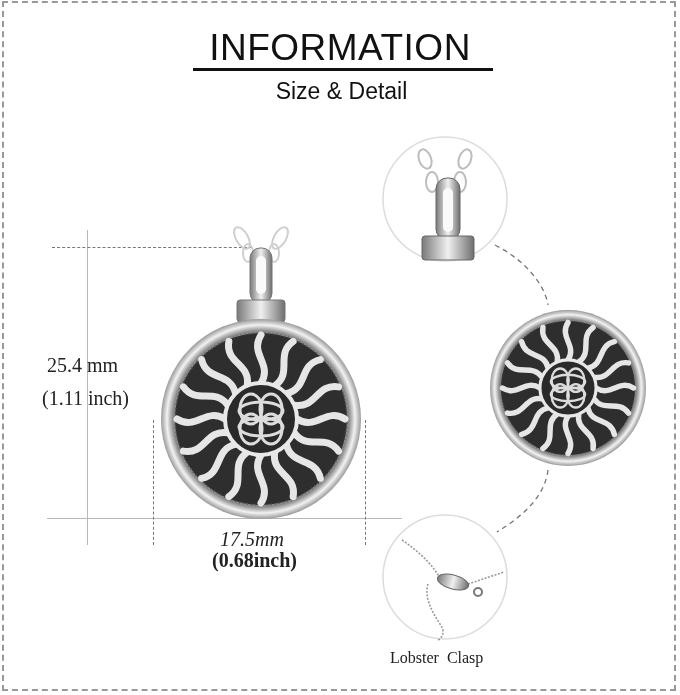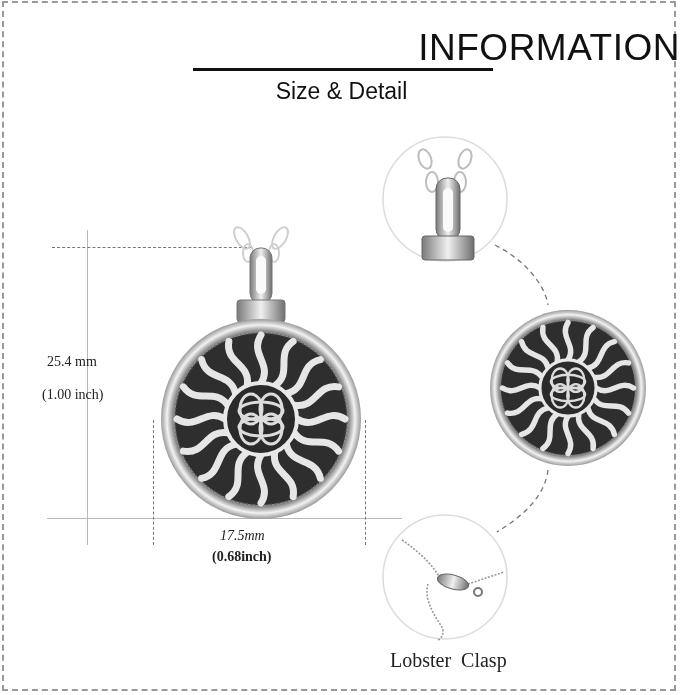--- a/index.html
+++ b/index.html
@@ -1,44 +1,44 @@
 <!DOCTYPE html>
 <html><head>
   <meta charset="utf-8">
   <style>
     html, body { margin: 0; padding: 0; background: #ffffff; }
     body { width: 680px; height: 695px; position: relative; overflow: hidden; font-family: "Liberation Sans", sans-serif; }
     .frame { position: absolute; left: 2px; top: 1px; width: 674px; height: 690px; border: 2px dashed #999999; box-sizing: border-box; }
-    .title { position: absolute; left: 0; width: 680px; top: 27px; text-align: right; font-family: "Liberation Sans", sans-serif; font-size: 37px; color: #111; letter-spacing: 0.5px; }
+    .title { position: absolute; left: 0; width: 680px; top: 27px; text-align: center; font-family: "Liberation Sans", sans-serif; font-size: 37px; color: #111; letter-spacing: 0.5px; }
     .title-rule { position: absolute; left: 193px; top: 68px; width: 300px; height: 3px; background: #111; }
     .subtitle { position: absolute; left: 0; width: 683px; top: 78px; text-align: center; font-size: 23px; color: #111; }
     .serif { font-family: "Liberation Serif", serif; color: #222; }
     .line { position: absolute; background: #b8b8b8; }
     .dash-h { position: absolute; height: 0; border-top: 1px dashed #777; }
     .dash-v { position: absolute; width: 0; border-left: 1px dashed #777; }
-    .lbl { position: absolute; font-size: 14px; white-space: nowrap; }
+    .lbl { position: absolute; font-size: 20px; white-space: nowrap; }
     svg { position: absolute; overflow: visible; }
   </style>
 </head>
 <body>
 
 <div class="frame"></div>
 
 <div class="title">INFORMATION</div>
 <div class="title-rule"></div>
 <div class="subtitle">Size &amp; Detail</div>
 
 <div class="line" style="left:87px; top:230px; width:1px; height:315px;"></div>
 <div class="dash-h" style="left:52px; top:247px; width:200px;"></div>
 <div class="line" style="left:47px; top:518px; width:355px; height:1px;"></div>
 <div class="dash-v" style="left:153px; top:420px; height:125px;"></div>
 <div class="dash-v" style="left:365px; top:420px; height:125px;"></div>
 
 <div class="lbl serif" style="left:47px; top:354px;">25.4 mm</div>
-<div class="lbl serif" style="left:42px; top:387px;">(1.00 inch)</div>
+<div class="lbl serif" style="left:42px; top:387px;">(1.11 inch)</div>
 <div class="lbl serif" style="left:220px; top:528px;font-style:italic;">17.5mm</div>
 <div class="lbl serif" style="left:212px; top:549px;font-weight:bold;">(0.68inch)</div>
 
 <svg width="0" height="0" style="left:0;top:0;">
   <defs>
     <radialGradient id="rim" cx="50%" cy="50%" r="50%">
       <stop offset="88%" stop-color="#8a8a8a"></stop>
       <stop offset="94%" stop-color="#f2f2f2"></stop>
       <stop offset="100%" stop-color="#9a9a9a"></stop>
     </radialGradient>
@@ -125,13 +125,13 @@
   </g>
   <ellipse cx="73" cy="70" rx="16" ry="7" fill="url(#metal)" stroke="#666" transform="rotate(15 73 70)"></ellipse>
   <circle cx="98" cy="80" r="4" fill="none" stroke="#777" stroke-width="2"></circle>
 </svg>
 
 <svg width="680" height="695" style="left:0; top:0; pointer-events:none;">
   <path d="M495,245 C525,260 545,285 548,305" fill="none" stroke="#777" stroke-width="1.3" stroke-dasharray="5 4"></path>
   <path d="M548,470 C545,495 525,515 497,532" fill="none" stroke="#777" stroke-width="1.3" stroke-dasharray="5 4"></path>
 </svg>
 
-<div class="lbl serif" style="left:390px; top:649px; font-size:20px; white-space:pre;">Lobster  Clasp</div>
+<div class="lbl serif" style="left:390px; top:649px; font-size:16px; white-space:pre;">Lobster  Clasp</div>
 
 </body></html>

